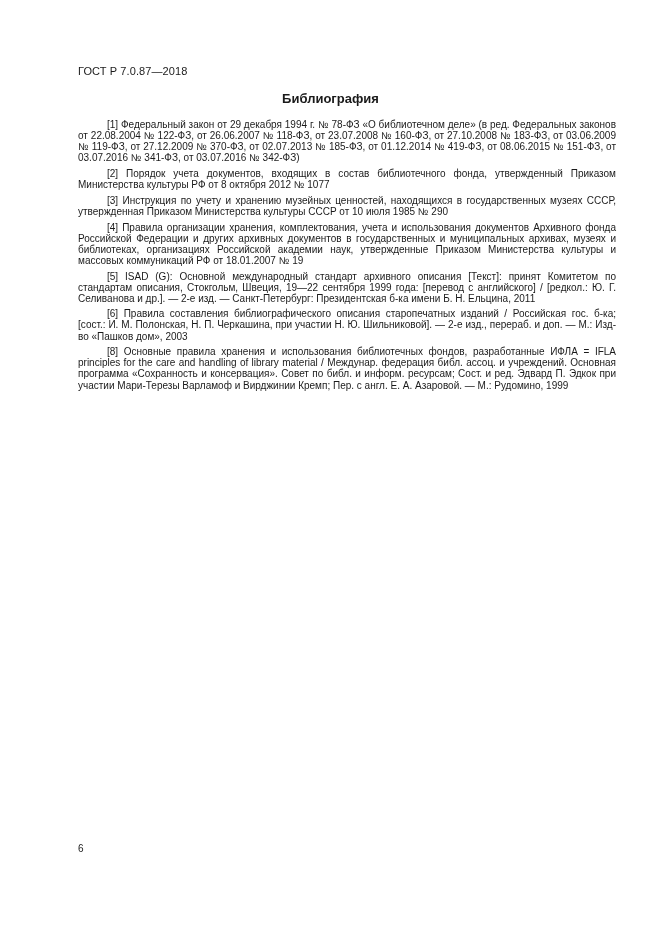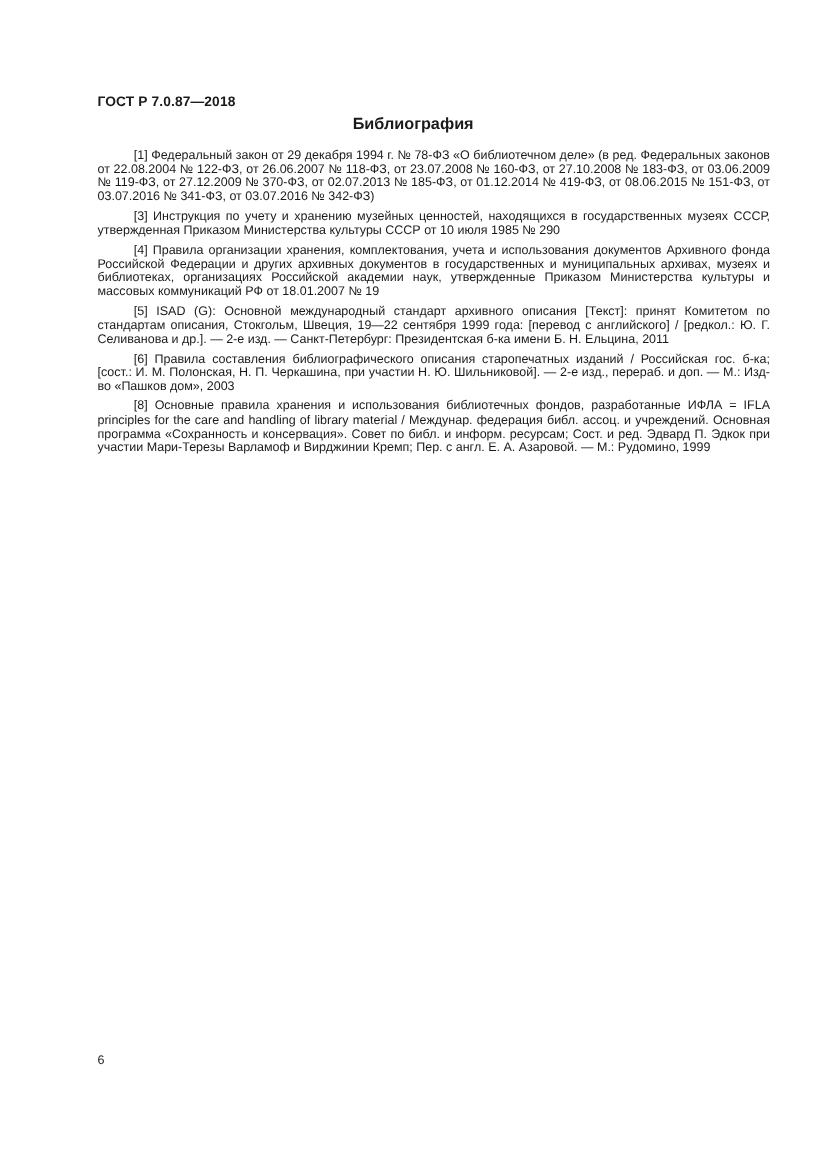--- a/index.html
+++ b/index.html
@@ -1,32 +1,33 @@
 <!DOCTYPE html>
 <html><head>
 <meta charset="utf-8">
 <style>
   html, body { margin:0; padding:0; background:#ffffff; }
   body { width:661px; height:935px; position:relative; overflow:hidden;
          font-family:"Liberation Sans", sans-serif; color:#1a1a1a; }
-  .hdr { position:absolute; left:78px; top:76px; font-size:11px; font-weight:bold; letter-spacing:0.1px; }
+  .hdr { position:absolute; left:78px; top:65px; font-size:11px; font-weight:normal; letter-spacing:0.1px; }
   .title { position:absolute; left:0; width:661px; top:91px; text-align:center; font-size:13px; font-weight:bold; }
   .bib { position:absolute; left:78px; top:119px; width:538px; }
   .entry { font-size:10px; line-height:11.1px; text-align:justify; text-indent:29px; margin:0 0 4.6px 0; hyphens:manual; }
   .pnum { position:absolute; left:78px; top:843px; font-size:10px; }
 </style>
 </head>
 <body>
 
 <div class="hdr">ГОСТ Р 7.0.87—2018</div>
 
 <div class="title">Библиография</div>
 
 <div class="bib">
   <p class="entry">[1] Федеральный закон от 29 декабря 1994 г. № 78-ФЗ «О библиотечном деле» (в ред. Федеральных законов от 22.08.2004 № 122-ФЗ, от 26.06.2007 № 118-ФЗ, от 23.07.2008 № 160-ФЗ, от 27.10.2008 № 183-ФЗ, от 03.06.2009 № 119-ФЗ, от 27.12.2009 № 370-ФЗ, от 02.07.2013 № 185-ФЗ, от 01.12.2014 № 419-ФЗ, от 08.06.2015 № 151-ФЗ, от 03.07.2016 № 341-ФЗ, от 03.07.2016 № 342-ФЗ)</p>
+  <p class="entry">[2] Порядок учета документов, входящих в состав библиотечного фонда, утвержденный Приказом Министерства культуры РФ от 8 октября 2012 № 1077</p>
   <p class="entry">[3] Инструкция по учету и хранению музейных ценностей, находящихся в государственных музеях СССР, утвержденная Приказом Министерства культуры СССР от 10 июля 1985 № 290</p>
   <p class="entry">[4] Правила организации хранения, комплектования, учета и использования документов Архивного фонда Российской Федерации и других архивных документов в государственных и муниципальных архивах, музеях и библиотеках, организациях Российской академии наук, утвержденные Приказом Министерства культуры и массовых коммуникаций РФ от 18.01.2007 № 19</p>
   <p class="entry">[5] ISAD (G): Основной международный стандарт архивного описания [Текст]: принят Комитетом по стандартам описания, Стокгольм, Швеция, 19—22 сентября 1999 года: [перевод с английского] / [редкол.: Ю. Г. Селиванова и др.]. — 2-е изд. — Санкт-Петербург: Президентская б-ка имени Б. Н. Ельцина, 2011</p>
   <p class="entry">[6] Правила составления библиографического описания старопечатных изданий / Российская гос. б-ка; [сост.: И. М. Полонская, Н. П. Черкашина, при участии Н. Ю. Шильниковой]. — 2-е изд., перераб. и доп. — М.: Изд-во «Пашков дом», 2003</p>
   <p class="entry">[8] Основные правила хранения и использования библиотечных фондов, разработанные ИФЛА = IFLA principles for the care and handling of library material / Междунар. федерация библ. ассоц. и учреждений. Основная программа «Сохранность и консервация». Совет по библ. и информ. ресурсам; Сост. и ред. Эдвард П. Эдкок при участии Мари-Терезы Варламоф и Вирджинии Кремп; Пер. с англ. Е. А. Азаровой. — М.: Рудомино, 1999</p>
 </div>
 
 <div class="pnum">6</div>
 
 </body></html>

